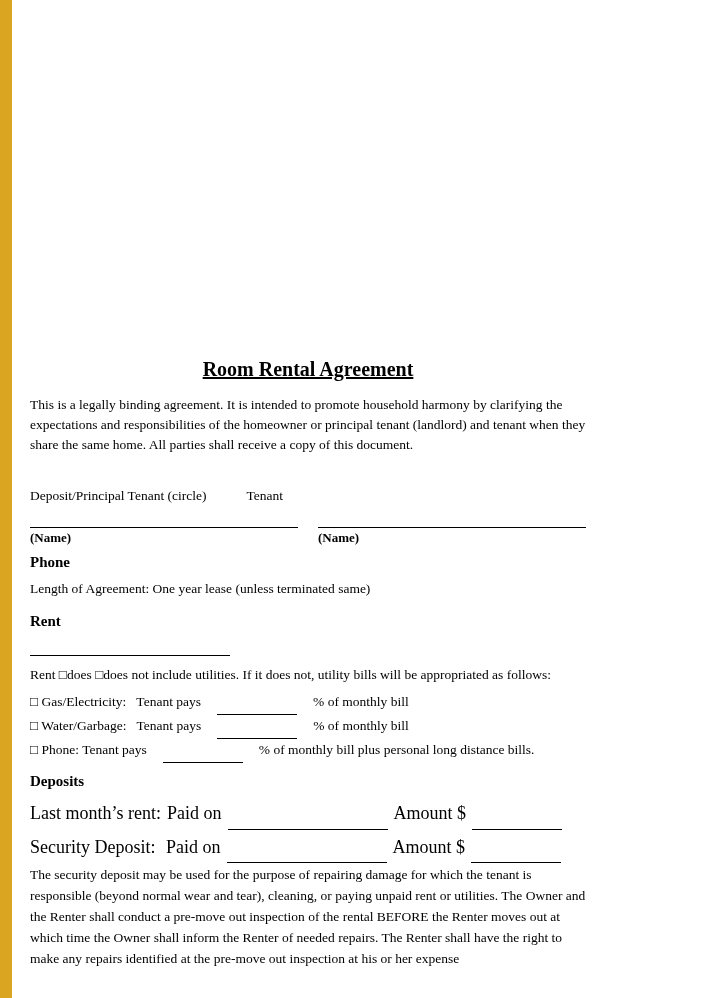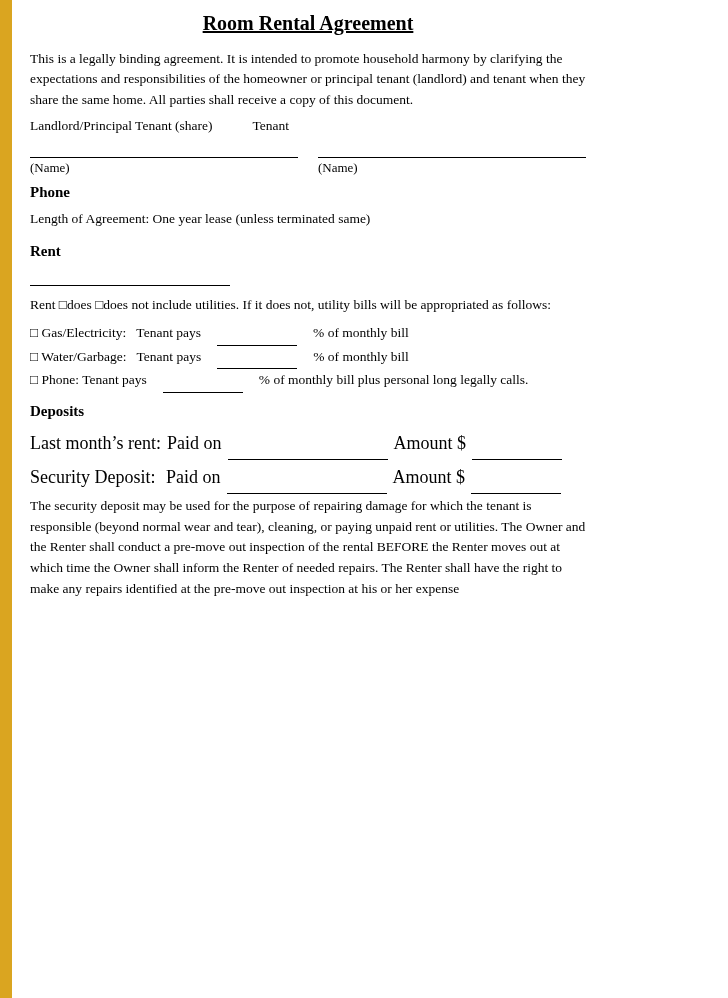--- a/index.html
+++ b/index.html
@@ -14,20 +14,21 @@
       font-size: 14px;
       color: #000;
     }
 
     .page {
       width: 604px;
       min-height: 998px;
       background: #fff;
       position: relative;
       display: flex;
+      align-items: flex-end;
     }
 
     .yellow-bar {
       width: 12px;
       background: #DAA520;
       flex-shrink: 0;
       align-self: stretch;
       min-height: 998px;
     }
 
@@ -42,21 +43,21 @@
       font-size: 20px;
       font-weight: bold;
       text-decoration: underline;
       margin-bottom: 14px;
       font-family: 'Times New Roman', Times, serif;
     }
 
     .intro-text {
       font-size: 13.5px;
       line-height: 1.5;
-      margin-bottom: 8px;
+      margin-bottom: 32px;
       text-align: left;
     }
 
     .section-title {
       font-size: 15px;
       font-weight: bold;
       margin-bottom: 8px;
     }
 
     .address-line {
@@ -76,20 +77,21 @@
       display: flex;
       gap: 40px;
       margin-bottom: 4px;
       font-size: 13.5px;
     }
 
     .parties-names {
       display: flex;
       gap: 20px;
       margin-bottom: 4px;
+      font-weight: bold;
     }
 
     .name-field {
       flex: 1;
     }
 
     .name-line {
       border-bottom: 1px solid #000;
       width: 100%;
       height: 20px;
@@ -177,21 +179,21 @@
   <div class="yellow-bar"></div>
   <div class="content">
 
     <div class="doc-title">Room Rental Agreement</div>
 
     <div class="intro-text">This is a legally binding agreement. It is intended to promote household harmony by clarifying the expectations and responsibilities of the homeowner or principal tenant (landlord) and tenant when they share the same home. All parties shall receive a copy of this document.</div>
 
 
     <div class="section-block parties-section">
       <div class="parties-row">
-        <span>Landlord/Principal Tenant (share)</span>
+        <span>Deposit/Principal Tenant (circle)</span>
         <span>Tenant</span>
       </div>
       <div class="parties-names">
         <div class="name-field">
           <div class="name-line"></div>
           <div class="name-label">(Name)</div>
         </div>
         <div class="name-field">
           <div class="name-line"></div>
           <div class="name-label">(Name)</div>
@@ -216,21 +218,21 @@
         <span>% of monthly bill</span>
       </div>
       <div class="utility-row">
         <span>□ Water/Garbage:&nbsp;&nbsp;&nbsp;Tenant pays</span>
         <span class="inline-line" style="min-width:80px;">&nbsp;</span>
         <span>% of monthly bill</span>
       </div>
       <div class="utility-row">
         <span>□ Phone: Tenant pays</span>
         <span class="inline-line" style="min-width:80px;">&nbsp;</span>
-        <span>% of monthly bill plus personal long legally calls.</span>
+        <span>% of monthly bill plus personal long distance bills.</span>
       </div>
     </div>
 
     <div class="section-block">
       <div class="section-title">Deposits</div>
       <div class="deposits-content">
         <div class="deposit-row">
           <span class="deposit-label">Last month’s rent:</span>
           <span>Paid on</span>
           <span class="inline-line" style="min-width:160px;">&nbsp;</span>

